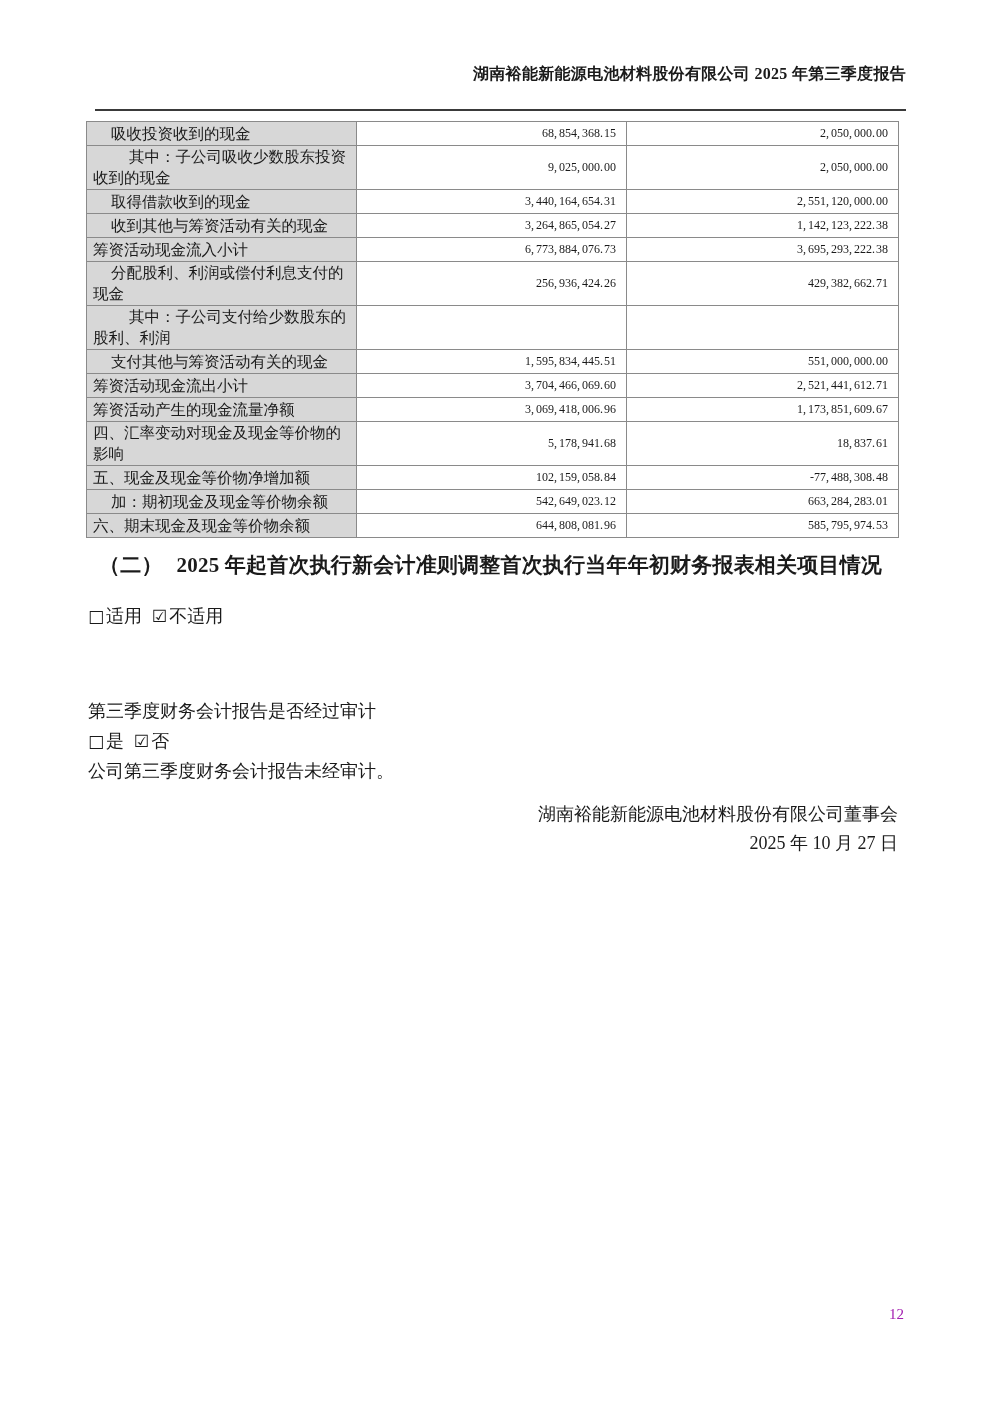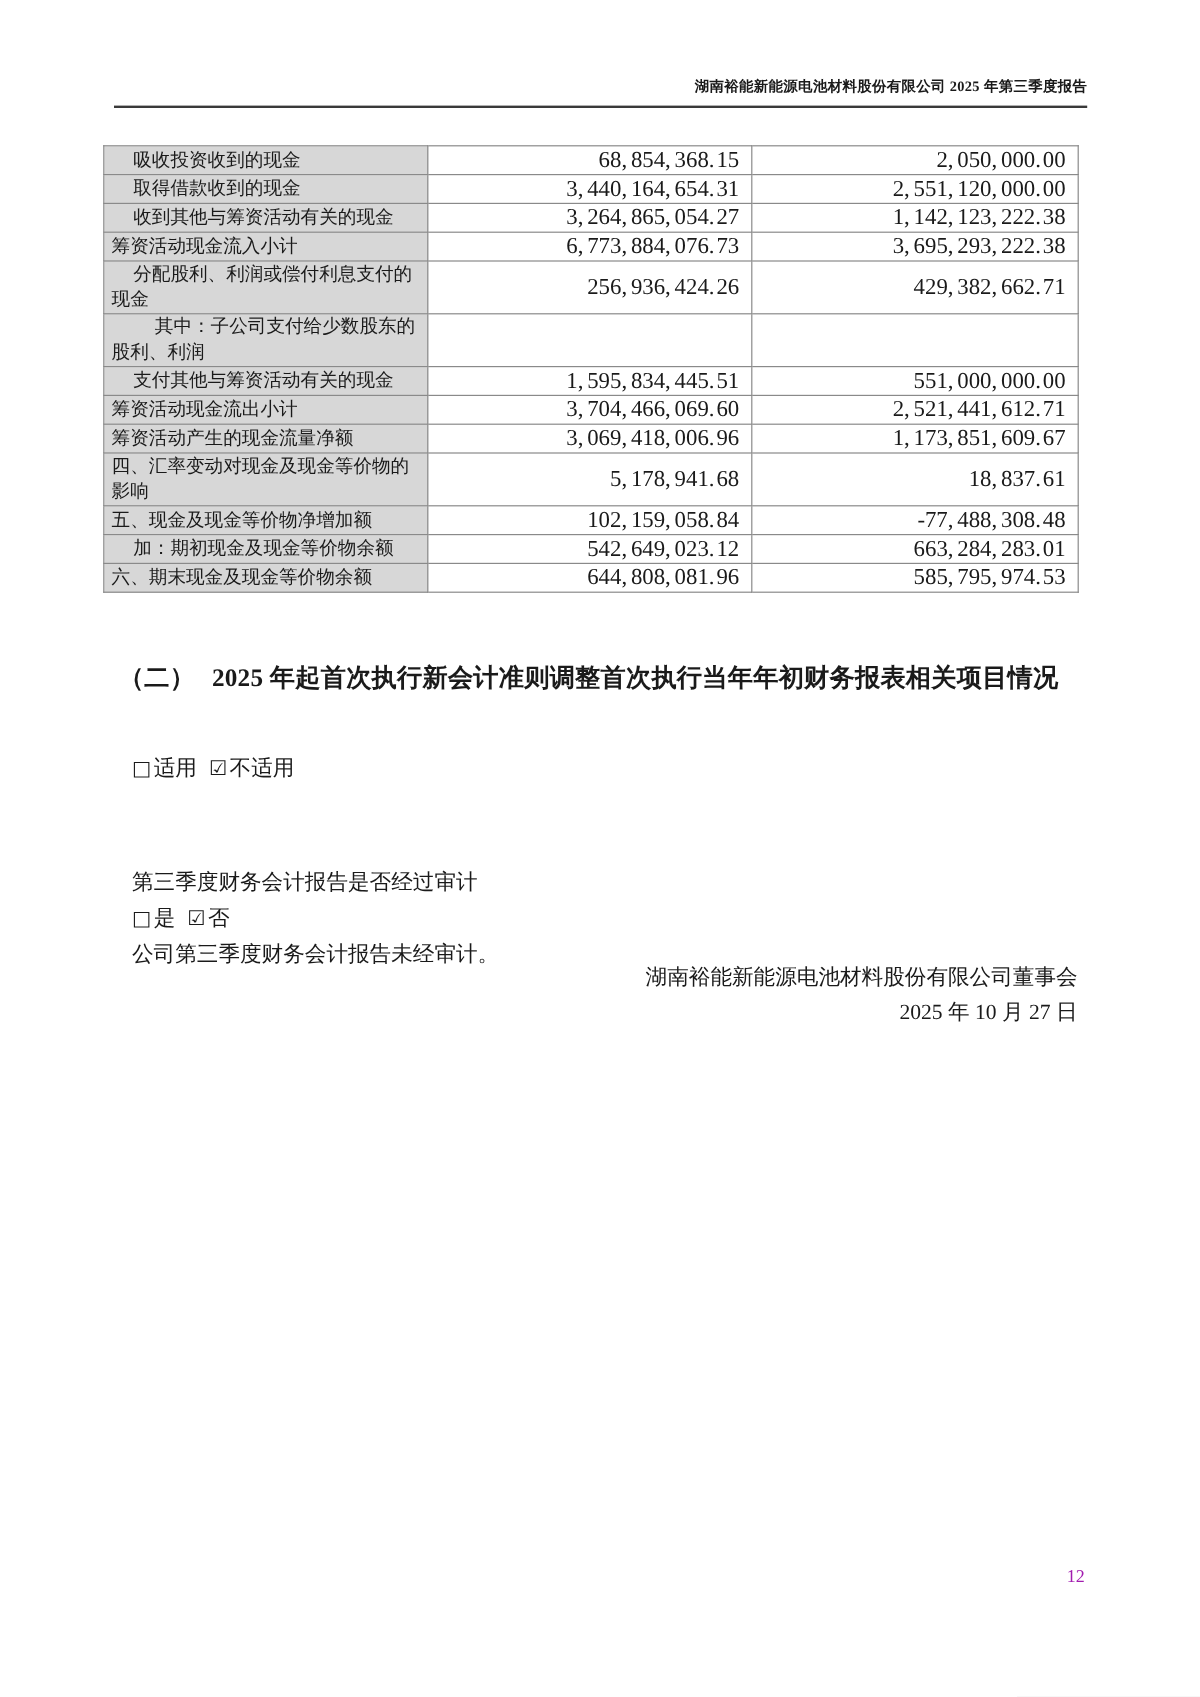--- a/index.html
+++ b/index.html
@@ -9,22 +9,22 @@
     width:1000px; height:1414px;
     margin:0 auto;
     background:#ffffff;
     font-family:"Liberation Serif","DejaVu Serif",serif;
     color:#1a1a1a;
     overflow:hidden;
   }
   .doc-header {
     position:absolute; left:95px; top:64px; width:811px;
     text-align:right;
-    font-size:12px; font-weight:bold;
-    padding-bottom:7px;
+    font-size:16px; font-weight:bold;
+    padding-bottom:24px;
     border-bottom:2px solid #3a3a3a;
     letter-spacing:0.3px;
   }
   table.fin-table {
     position:absolute; left:86px; top:121px;
     width:812px;
     border-collapse:collapse;
     table-layout:fixed;
     font-size:15.5px;
   }
@@ -35,38 +35,37 @@
   }
   td.label-cell {
     background:#d7d7d7;
     padding:0 8px 1px 6px;
     text-align:left;
   }
   td.num-cell {
     background:#ffffff;
     padding:1px 10px 1px 4px;
     text-align:right;
-    font-size:19px;
+    font-size:12px;
   }
   .ind-0 { text-indent:0; }
   .ind-1 { text-indent:18px; }
   .ind-2 { text-indent:36px; }
   .section-heading {
     position:absolute; left:99px; width:830px;
     font-size:21px; font-weight:bold;
     letter-spacing:0.2px;
     white-space:nowrap;
   }
   .heading-b { top:551px; }
   .heading-c { top:644px; }
   .heading-num { margin-right:14px; }
   .body-line {
-    position:absolute; left:110px; width:760px;
+    position:absolute; left:88px; width:760px;
     font-size:18px;
-    margin-top:24px;
   }
   .line-options-b { top:604px; }
   .line-question  { top:699px; }
   .line-options-c { top:729px; }
   .line-note      { top:759px; }
   .checkbox-sym { font-family:"DejaVu Sans","Liberation Sans",sans-serif; font-size:17px; margin-right:2px; }
   .option-gap { display:inline-block; width:10px; }
   .signature {
     position:absolute; right:102px; top:800px;
     text-align:right;
@@ -89,20 +88,25 @@
   <table class="fin-table">
     <colgroup>
       <col style="width:270px">
       <col style="width:270px">
       <col style="width:272px">
     </colgroup>
     <tbody id="fin-table-body">
         <tr>
           <td class="label-cell ind-1">吸收投资收到的现金</td>
           <td class="num-cell">68,  854,  368. 15</td>
+          <td class="num-cell">2,  050,  000. 00</td>
+        </tr>
+        <tr>
+          <td class="label-cell ind-2">其中：子公司吸收少数股东投资收到的现金</td>
+          <td class="num-cell">9,  025,  000. 00</td>
           <td class="num-cell">2,  050,  000. 00</td>
         </tr>
         <tr>
           <td class="label-cell ind-1">取得借款收到的现金</td>
           <td class="num-cell">3,  440,  164,  654. 31</td>
           <td class="num-cell">2,  551,  120,  000. 00</td>
         </tr>
         <tr>
           <td class="label-cell ind-1">收到其他与筹资活动有关的现金</td>
           <td class="num-cell">3,  264,  865,  054. 27</td>

